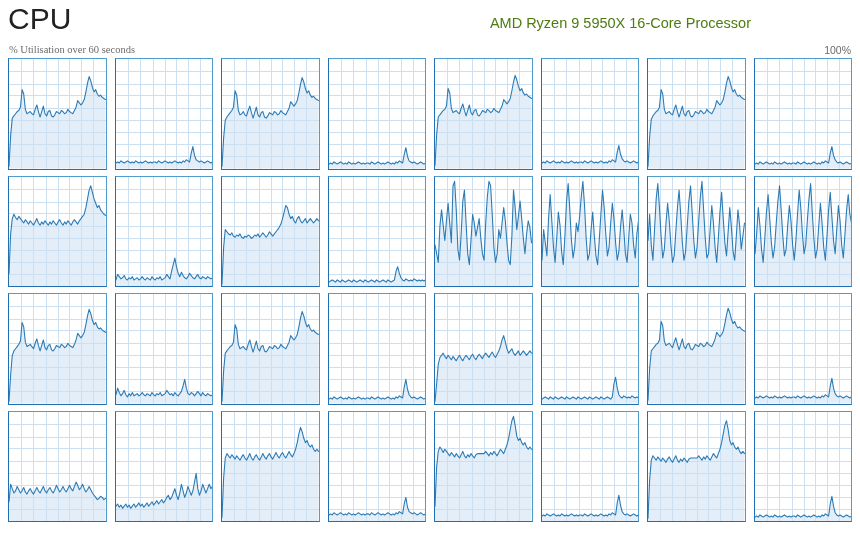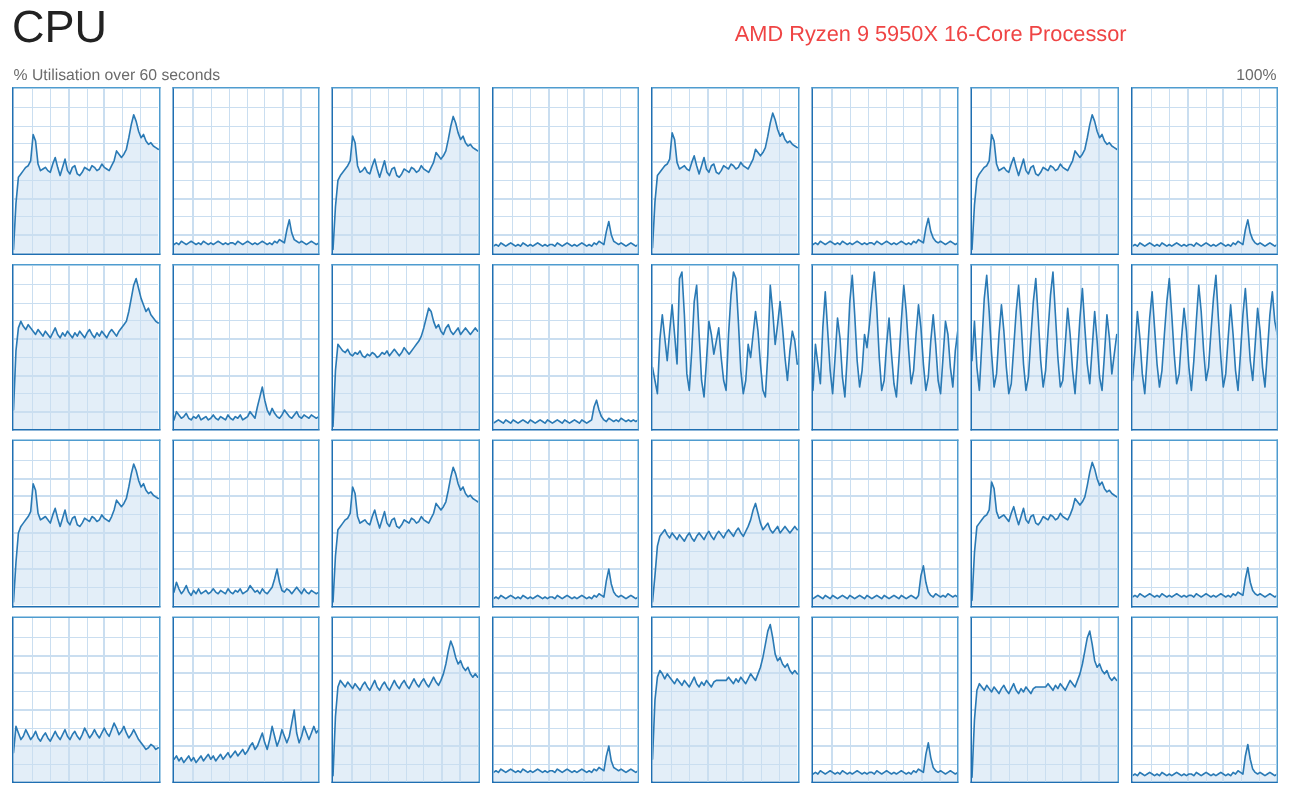--- a/index.html
+++ b/index.html
@@ -30,36 +30,37 @@
     font-weight: 400;
     color: #222222;
     letter-spacing: 0px;
     line-height: 42px;
   }
   #cpu-model {
     position: absolute;
     right: 9px; top: 15px;
     font-size: 14.5px;
     font-weight: 400;
-    color: #ef4444;
+    color: #4d7c0f;
     white-space: nowrap;
   }
 
   
   #axis-labels {
     position: absolute;
     left: 0; top: 44px;
     width: 860px; height: 12px;
   }
   #util-label {
     position: absolute;
     left: 9px; top: 0;
     font-size: 10.5px;
     color: #6b6b6b;
     white-space: nowrap;
+    font-family: Liberation Serif, serif;
   }
   #max-label {
     position: absolute;
     right: 9px; top: 0;
     font-size: 10.5px;
     color: #6b6b6b;
     white-space: nowrap;
     text-align: center;
   }
 

